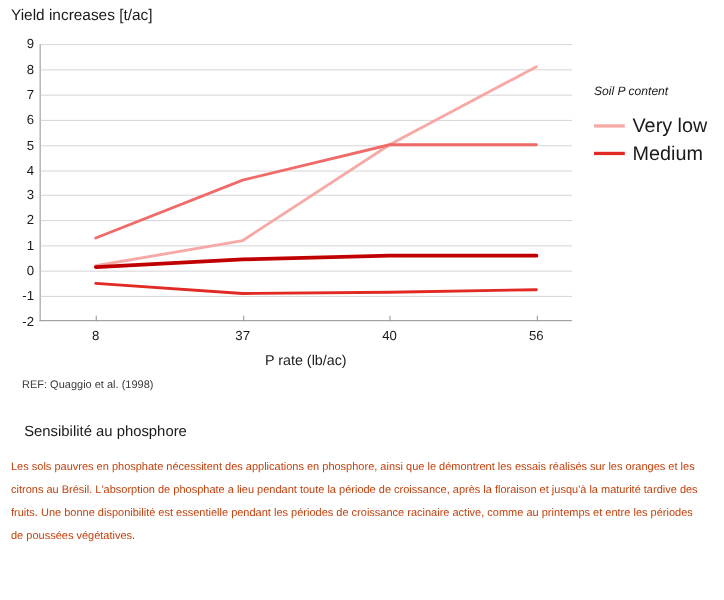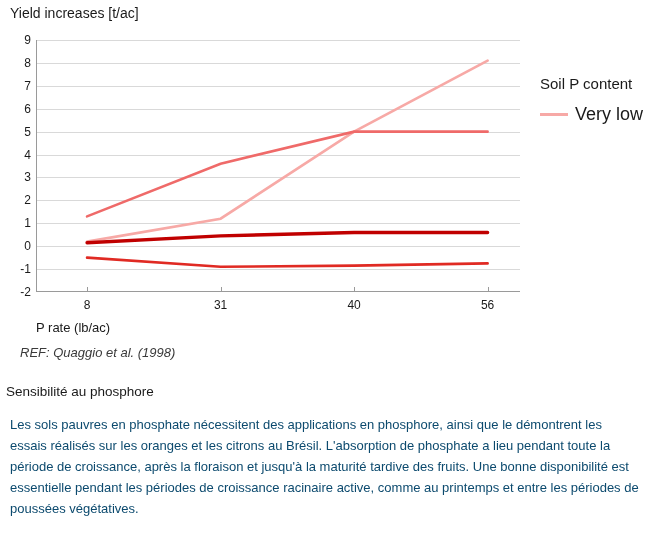--- a/index.html
+++ b/index.html
@@ -44,54 +44,54 @@
     border-left:1px solid #9a9a9a;
   }
   .xtick-label {
     position:absolute; top:100%; margin-top:7px;
     font-size:12px; color:#1a1a1a;
     transform:translateX(-50%);
     white-space:nowrap;
   }
   .xaxis-title {
     position:absolute; left:36px; width:484px; top:292px;
-    text-align:left; font-size:13px; color:#1a1a1a;
+    text-align:center; font-size:13px; color:#1a1a1a;
   }
   svg.series { position:absolute; left:0; top:0; overflow:visible; }
 
   
   .legend {
     position:absolute; left:540px; top:74px; width:118px;
   }
   .legend-title {
-    font-size:15px; color:#1a1a1a; line-height:19px;
+    font-size:11px; color:#1a1a1a; line-height:19px;font-style:italic;
   }
   .legend-items { margin-top:9px; }
   .legend-row {
     display:flex; align-items:center; height:25px;
   }
   .legend-swatch {
     width:28px; height:0; margin-right:7px; flex:0 0 auto;
   }
   .legend-label { font-size:18px; color:#1a1a1a; white-space:nowrap; }
 
   
   .ref-note {
     position:absolute; left:20px; top:345px;
-    font-size:13px; font-style:italic; color:#3a3a3a;
+    font-size:10px; color:#3a3a3a;
   }
 
   
   .section-heading {
-    position:absolute; left:6px; top:384px;
+    position:absolute; left:22px; top:384px;
     font-size:13.5px; color:#1a1a1a;
   }
   .body-text {
     position:absolute; left:10px; top:414px; width:630px;
-    font-size:13px; line-height:21px; color:#0c4a6e;
+    font-size:10px; line-height:21px; color:#c2410c;
   }
 </style>
 </head>
 <body>
 
 <div class="page">
 
   <div class="chart-title">Yield increases [t/ac]</div>
 
   <div class="chart-wrap">
@@ -116,21 +116,21 @@
         <div class="gridline" style="top: 183.273px;"></div>
         <div class="ytick-label" style="top: 183.273px;">1</div>
         <div class="gridline" style="top: 206.182px;"></div>
         <div class="ytick-label" style="top: 206.182px;">0</div>
         <div class="gridline" style="top: 229.091px;"></div>
         <div class="ytick-label" style="top: 229.091px;">-1</div>
         <div class="ytick-label" style="top: 252px;">-2</div>
         <div class="xtick" style="left: 50.069px;"></div>
         <div class="xtick-label" style="left: 50.069px;">8</div>
         <div class="xtick" style="left: 183.586px;"></div>
-        <div class="xtick-label" style="left: 183.586px;">31</div>
+        <div class="xtick-label" style="left: 183.586px;">37</div>
         <div class="xtick" style="left: 317.103px;"></div>
         <div class="xtick-label" style="left: 317.103px;">40</div>
         <div class="xtick" style="left: 450.621px;"></div>
         <div class="xtick-label" style="left: 450.621px;">56</div>
         <svg class="series" width="484" height="252">
           <polyline points="50.07,201.60 183.59,178.69 317.10,91.64 450.62,20.62" fill="none" stroke="#f7a9a6" stroke-width="2.6" stroke-linecap="round"></polyline>
           <polyline points="50.07,176.40 183.59,123.71 317.10,91.64 450.62,91.64" fill="none" stroke="#ef6a69" stroke-width="2.6" stroke-linecap="round"></polyline>
           <polyline points="50.07,217.64 183.59,226.80 317.10,225.65 450.62,223.36" fill="none" stroke="#e02a23" stroke-width="2.6" stroke-linecap="round"></polyline>
           <polyline points="50.07,202.75 183.59,195.87 317.10,192.44 450.62,192.44" fill="none" stroke="#c00000" stroke-width="3.4" stroke-linecap="round"></polyline>
         </svg>
@@ -138,20 +138,24 @@
     <div class="xaxis-title">P rate (lb/ac)</div>
   </div>
 
   <div class="legend">
     <div class="legend-title">Soil P content</div>
     <div class="legend-items" id="legend-items">
         <div class="legend-row">
           <span class="legend-swatch" style="border-top: 3px solid rgb(247, 169, 166);"></span>
           <span class="legend-label">Very low</span>
         </div>
+        <div class="legend-row">
+          <span class="legend-swatch" style="border-top: 3px solid rgb(224, 42, 35);"></span>
+          <span class="legend-label">Medium</span>
+        </div>
       </div>
   </div>
 
   <div class="ref-note">REF: Quaggio  et al. (1998)</div>
 
   <div class="section-heading">Sensibilité au phosphore</div>
   <div class="body-text">Les sols pauvres en phosphate nécessitent des applications en phosphore, ainsi que le démontrent les essais réalisés sur les oranges et les citrons au Brésil. L'absorption de phosphate a lieu pendant toute la période de croissance, après la floraison et jusqu'à la maturité tardive des fruits. Une bonne disponibilité est essentielle pendant les périodes de croissance racinaire active, comme au printemps et entre les périodes de poussées végétatives.</div>
 
 </div>
 

